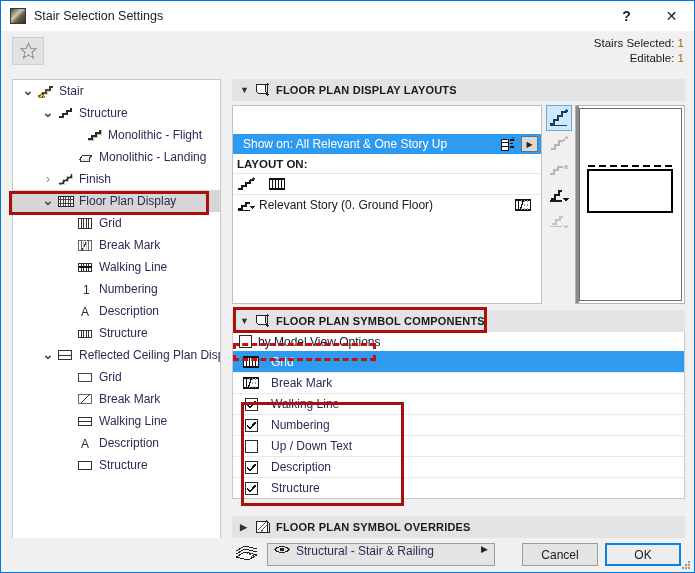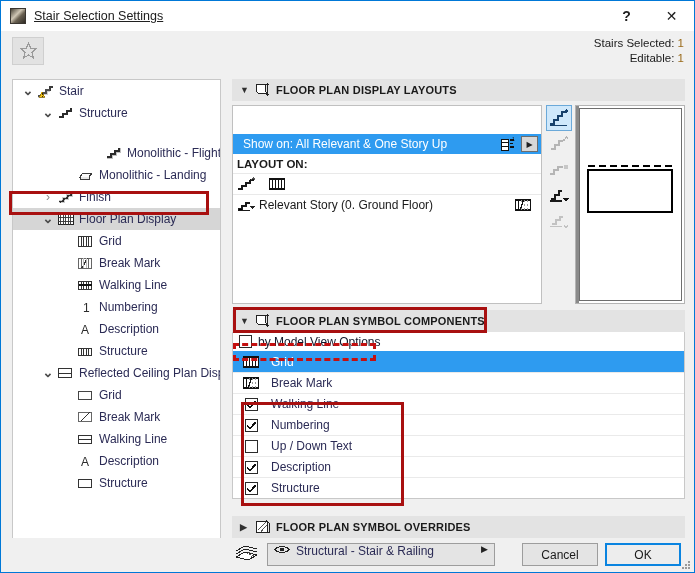--- a/index.html
+++ b/index.html
@@ -24,21 +24,21 @@
     position: absolute; left: 0; top: 0; width: 693px; height: 30px;
     background: #ffffff;
     display: flex; align-items: center;
   }
   #title-icon {
     width: 16px; height: 16px; margin-left: 9px; margin-right: 8px;
     background: linear-gradient(135deg,#4a4438 0%, #cfc6b4 40%, #6a6152 60%, #2f2b24 100%);
     border: 1px solid #3a3630;
     flex: 0 0 auto;
   }
-  #title-text { font-size: 12.5px; color: #202020; text-decoration: underline; }
+  #title-text { font-size: 12.5px; color: #202020; }
   #title-buttons { margin-left: auto; display: flex; height: 30px; }
   .title-btn {
     width: 45px; height: 30px;
     display: flex; align-items: center; justify-content: center;
     font-size: 14px; color: #202020;
   }
 
   
   #topstrip {
     position: absolute; left: 0; top: 30px; width: 693px; height: 42px;
@@ -248,21 +248,21 @@
       <div class="tree-item" style="padding-left: 28px;">
         <span class="twisty" style="font-size: 13px; line-height: 8px; font-weight: 600;">⌄</span>
         <span class="tree-icon">
           <svg width="17" height="14" viewBox="0 0 17 14">
       <path d="M2 11 L6 11 L6 8 L10 8 L10 5 L14 5 L14 2" fill="none" stroke="#4a4a4a" stroke-width="2.6" opacity="0.5"></path>
       <path d="M2 11 L6 11 L6 8 L10 8 L10 5 L14 5 L14 2" fill="none" stroke="#2b2b2b" stroke-width="1.1"></path>
     </svg>
         </span>
         <span class="tree-label">Structure</span>
       </div>
-      <div class="tree-item" style="padding-left: 76px; margin-top: 18px;">
+      <div class="tree-item" style="padding-left: 57px;">
         <span class="twisty"></span>
         <span class="tree-icon">
           <svg width="17" height="14" viewBox="0 0 17 14">
       <path d="M2 11 L6 11 L6 8 L10 8 L10 5 L14 5 L14 2" fill="none" stroke="#8a8a8a" stroke-width="3" opacity="0.55"></path>
       <path d="M2 11 L6 11 L6 8 L10 8 L10 5 L14 5 L14 2" fill="none" stroke="#2b2b2b" stroke-width="1.1"></path>
     </svg>
         </span>
         <span class="tree-label">Monolithic - Flight</span>
       </div>
       <div class="tree-item" style="padding-left: 48px;">

